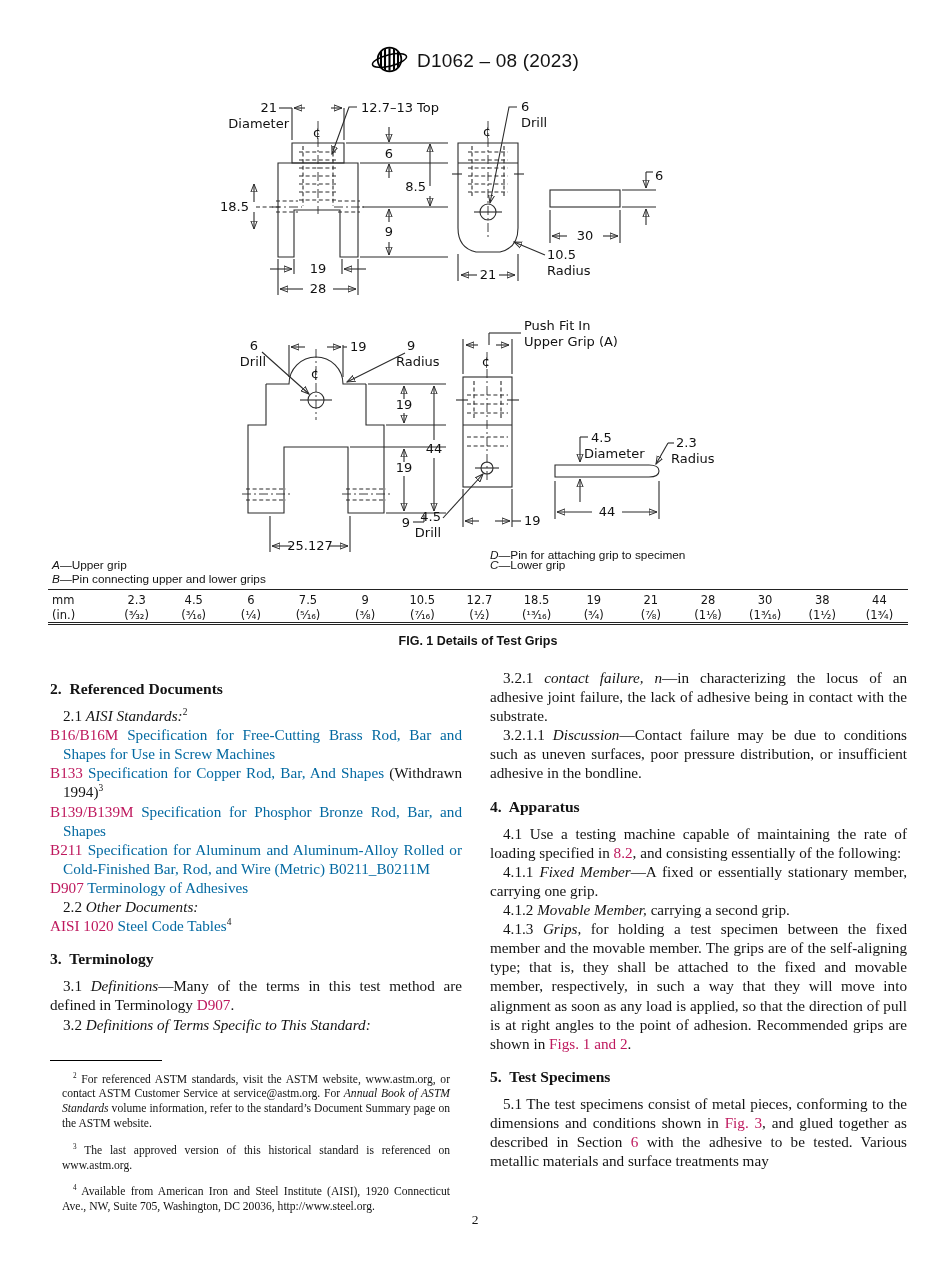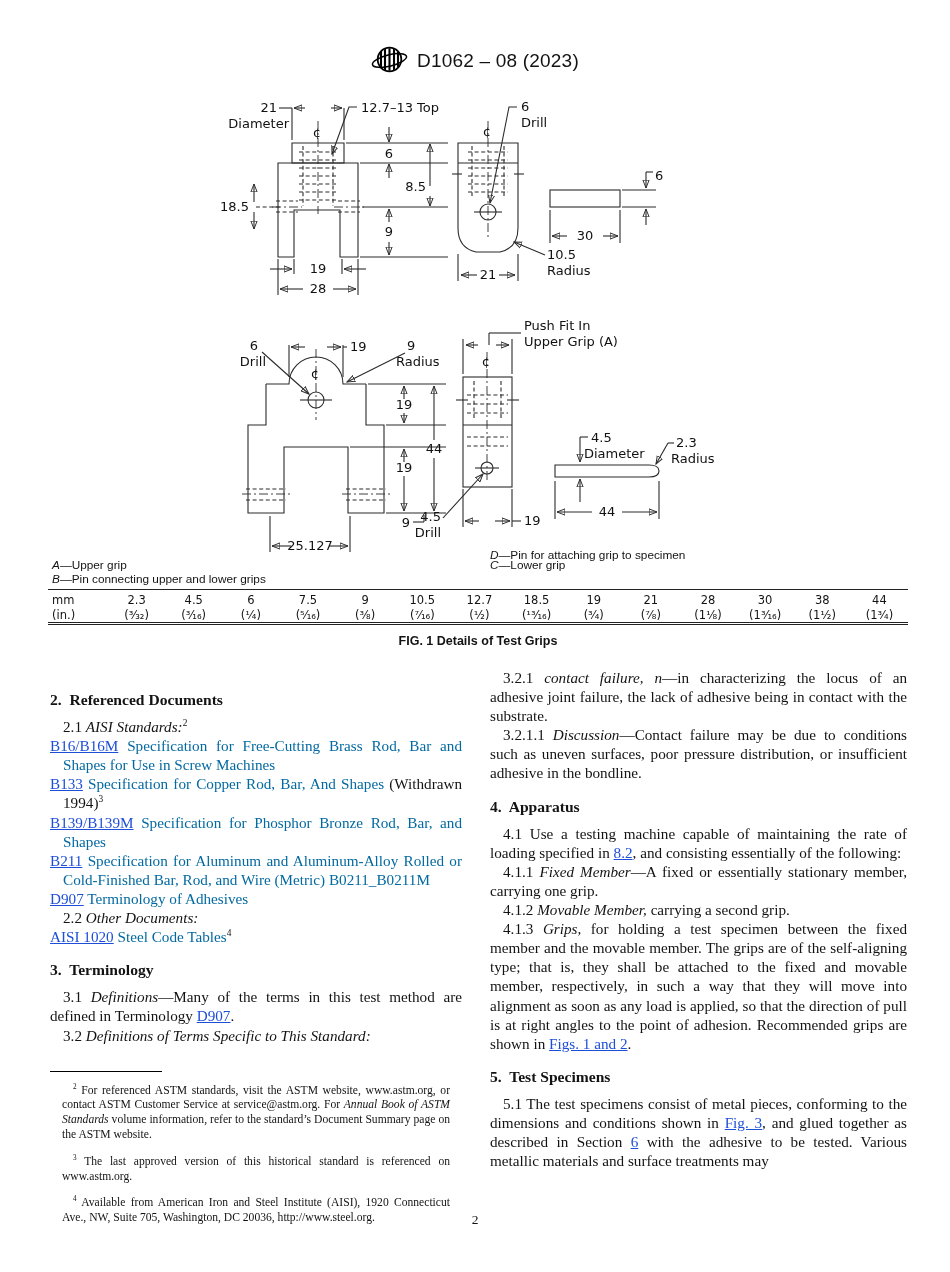--- a/index.html
+++ b/index.html
@@ -27,27 +27,27 @@
   .convtab td{text-align:center;padding:1px 0 0 0;}
   .convtab tr:first-child th,.convtab tr:first-child td{padding-top:3px;}
   
   .caption{position:absolute;top:634px;left:48px;width:860px;text-align:center;
            font:bold 12.5px "Liberation Sans",sans-serif;}
   
   .col{position:absolute;top:668px;font-size:15.2px;line-height:19.1px;text-align:justify;}
   .col-left{left:50px;width:412px;}
   .col-right{left:490px;width:417px;}
   .h{font-weight:bold;font-size:15.6px;white-space:pre-wrap;margin:14px 0 8px;text-align:left;}
-  .col .h:first-child{margin-top:22px;}
+  .col .h:first-child{margin-top:11px;}
   .p{text-indent:13px;margin:0;}
   .ref{padding-left:13px;text-indent:-13px;margin:0;}
   .fnrule{width:112px;border-top:1px solid #000;margin:26px 0 7px;}
   .fn{font-size:11.6px;line-height:14.8px;text-indent:11px;margin:12px;text-align:justify;}
   .r-i{font-style:italic;}
-  .r-red{color:#1d4ed8;text-decoration:underline;}
+  .r-red{color:#be185d;}
   .r-blue{color:#0369a1;}
   .r-sup{vertical-align:super;font-size:.62em;line-height:0;}
   .pageno{position:absolute;top:1212px;left:0;width:100%;text-align:center;font-size:13.5px;}
 </style>
 </head>
 <body>
 
 <div class="page">
 
   <div class="hdr">

